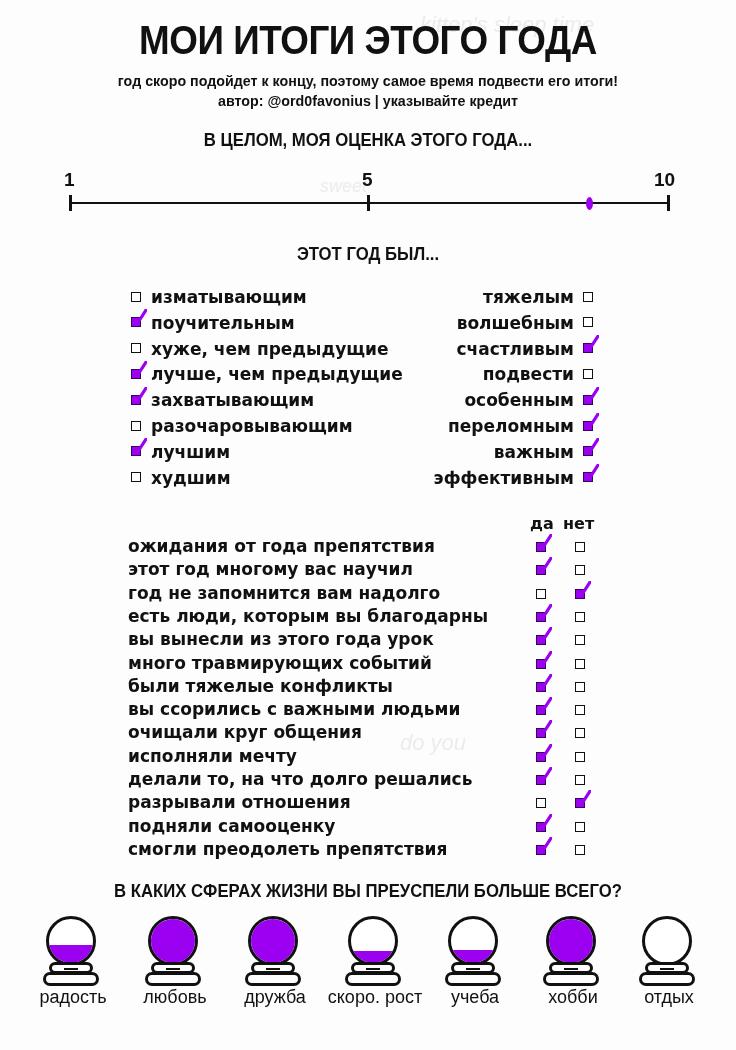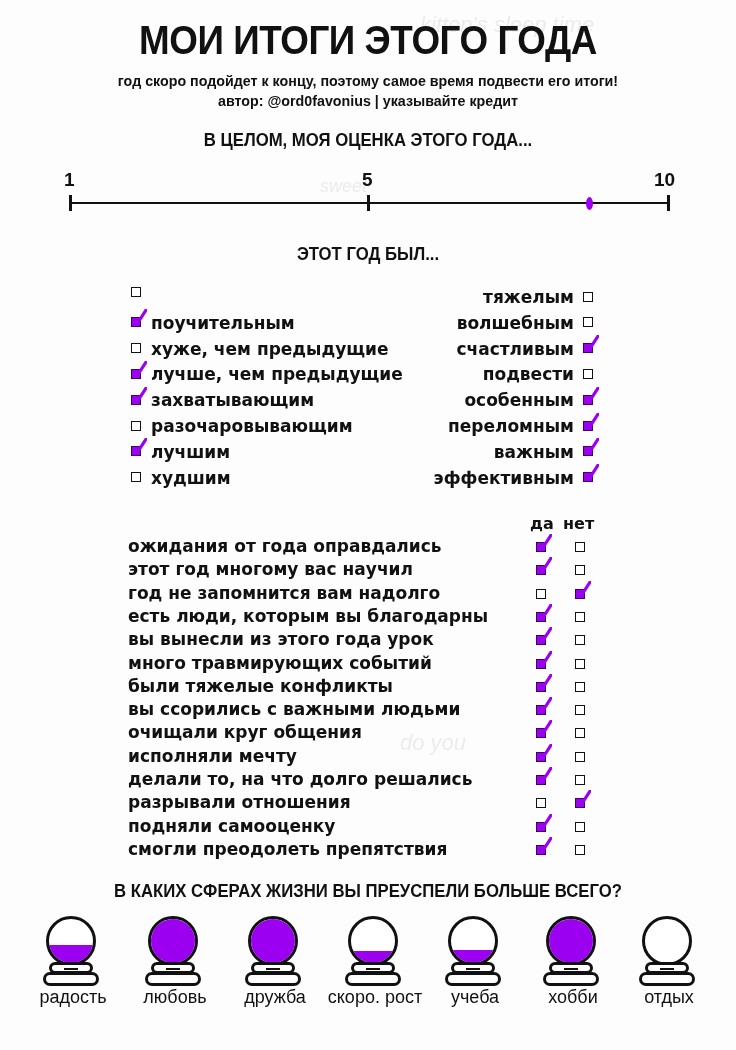--- a/index.html
+++ b/index.html
@@ -85,20 +85,21 @@
 <div class="abs tick" style="left:367px;"></div>
 <div class="abs tick" style="left:667px;"></div>
 <div class="abs marker" id="rating-marker" style="left: 586.133px;"></div>
 
 <div class="abs heading" style="top:243px;">ЭТОТ ГОД БЫЛ...</div>
 <div id="left-list">
     <div class="row left-row" style="left: 131px; top: 287px;">
       <span class="cb">
         <span class="box"></span>
       </span>
+      <span>изматывающим</span>
     </div>
     <div class="row left-row" style="left: 131px; top: 312.8px;">
       <span class="cb checked">
         <span class="box"></span>
         <svg class="tick-mark" viewBox="0 0 14 18">
           <path d="M1 12 L4 15 L13 1" stroke="#9b00f0" stroke-width="3.2" fill="none" stroke-linecap="round" stroke-linejoin="round"></path>
         </svg>
       </span>
       <span>поучительным</span>
     </div>
@@ -210,21 +211,21 @@
         <svg class="tick-mark" viewBox="0 0 14 18">
           <path d="M1 12 L4 15 L13 1" stroke="#9b00f0" stroke-width="3.2" fill="none" stroke-linecap="round" stroke-linejoin="round"></path>
         </svg>
       </span>
     </div>
   </div>
 
 <div class="abs yn-label" style="left:530px;">да</div>
 <div class="abs yn-label" style="left:563px;">нет</div>
 <div id="q-list">
-    <div class="q-row" style="top: 536px;">ожидания от года оправдались</div>
+    <div class="q-row" style="top: 536px;">ожидания от года препятствия</div>
     <span class="cb checked q-cb" style="position: absolute; left: 536px; top: 542px;">
       <span class="box"></span>
       <svg class="tick-mark" viewBox="0 0 14 18">
         <path d="M1 12 L4 15 L13 1" stroke="#9b00f0" stroke-width="3.2" fill="none" stroke-linecap="round" stroke-linejoin="round"></path>
       </svg>
     </span>
     <span class="cb q-cb" style="position: absolute; left: 575px; top: 542px;">
       <span class="box"></span>
     </span>
     <div class="q-row" style="top: 559.3px;">этот год многому вас научил</div>

